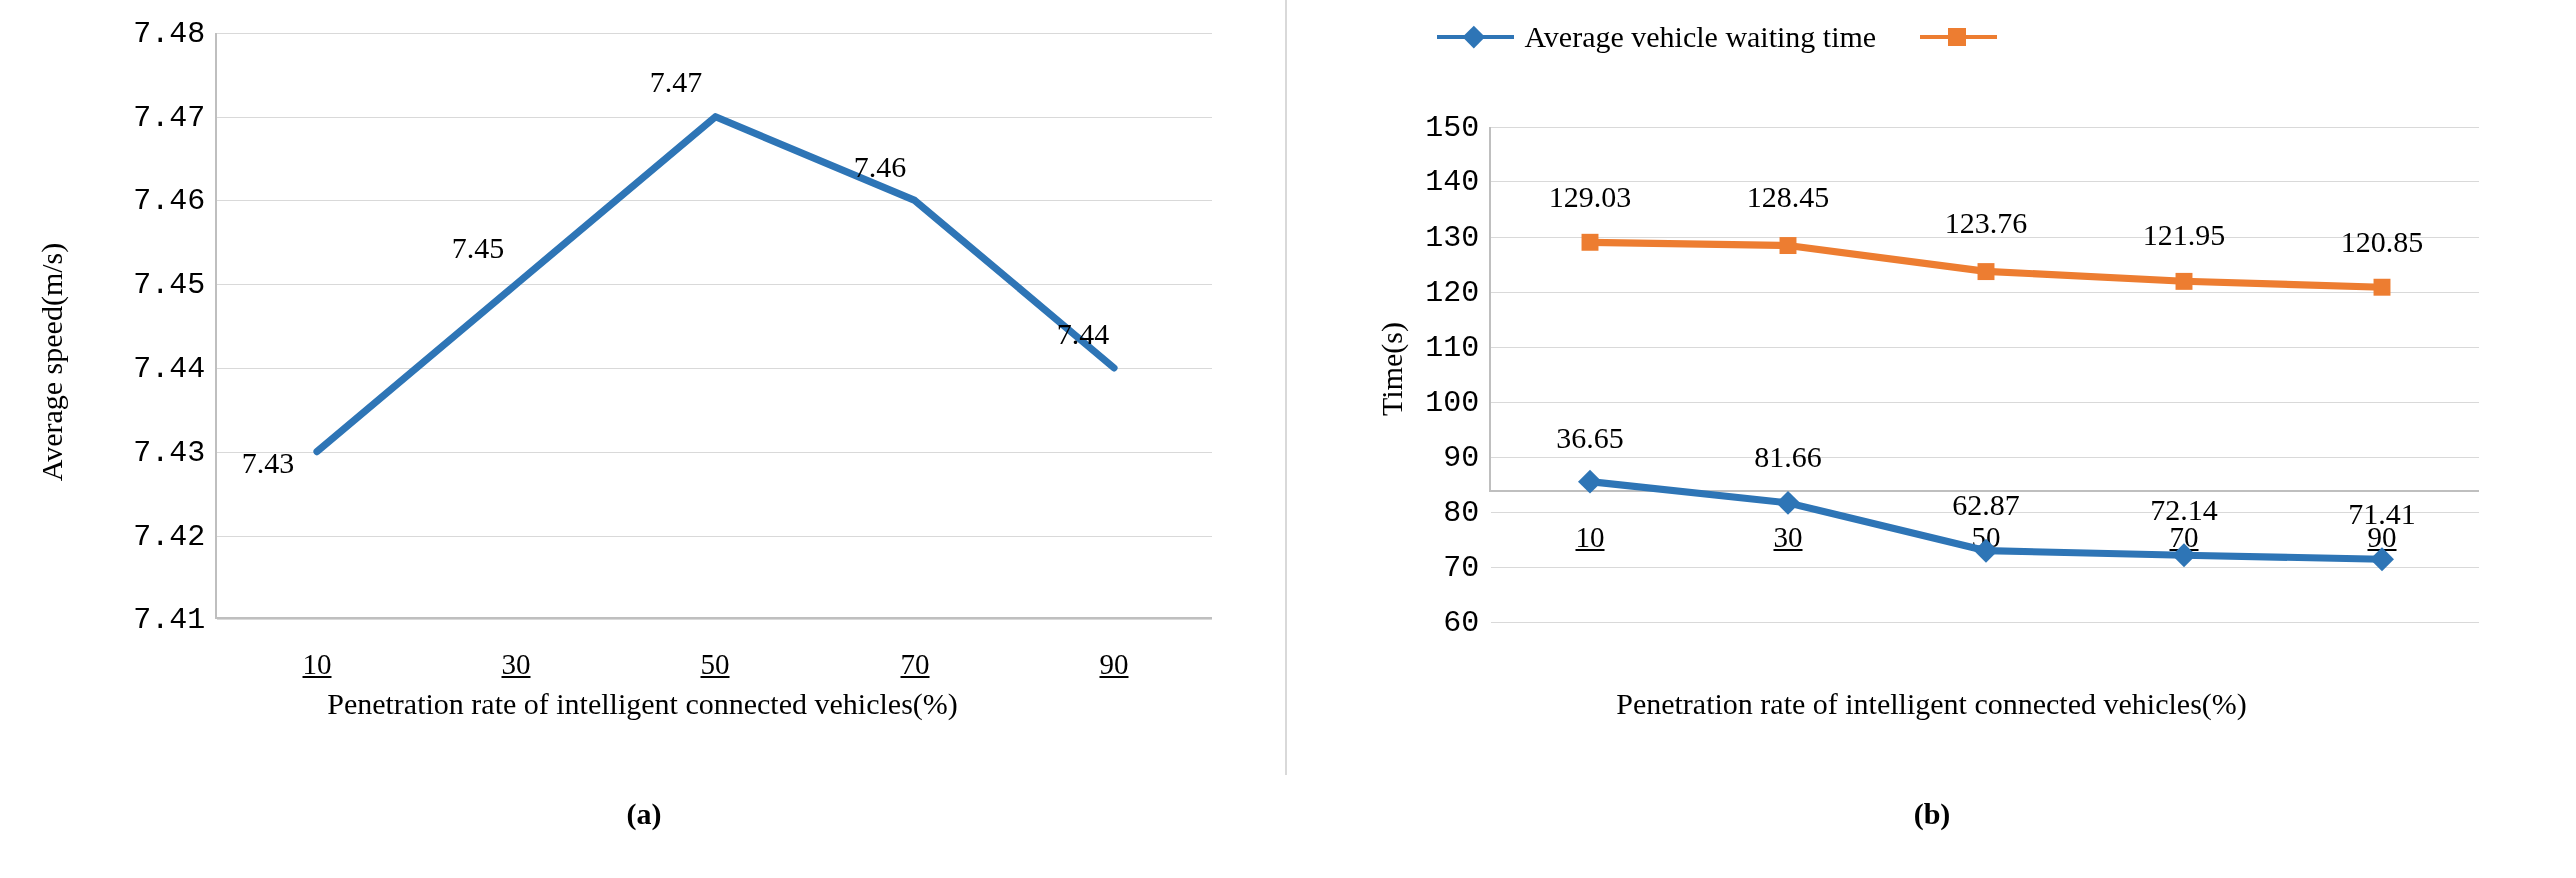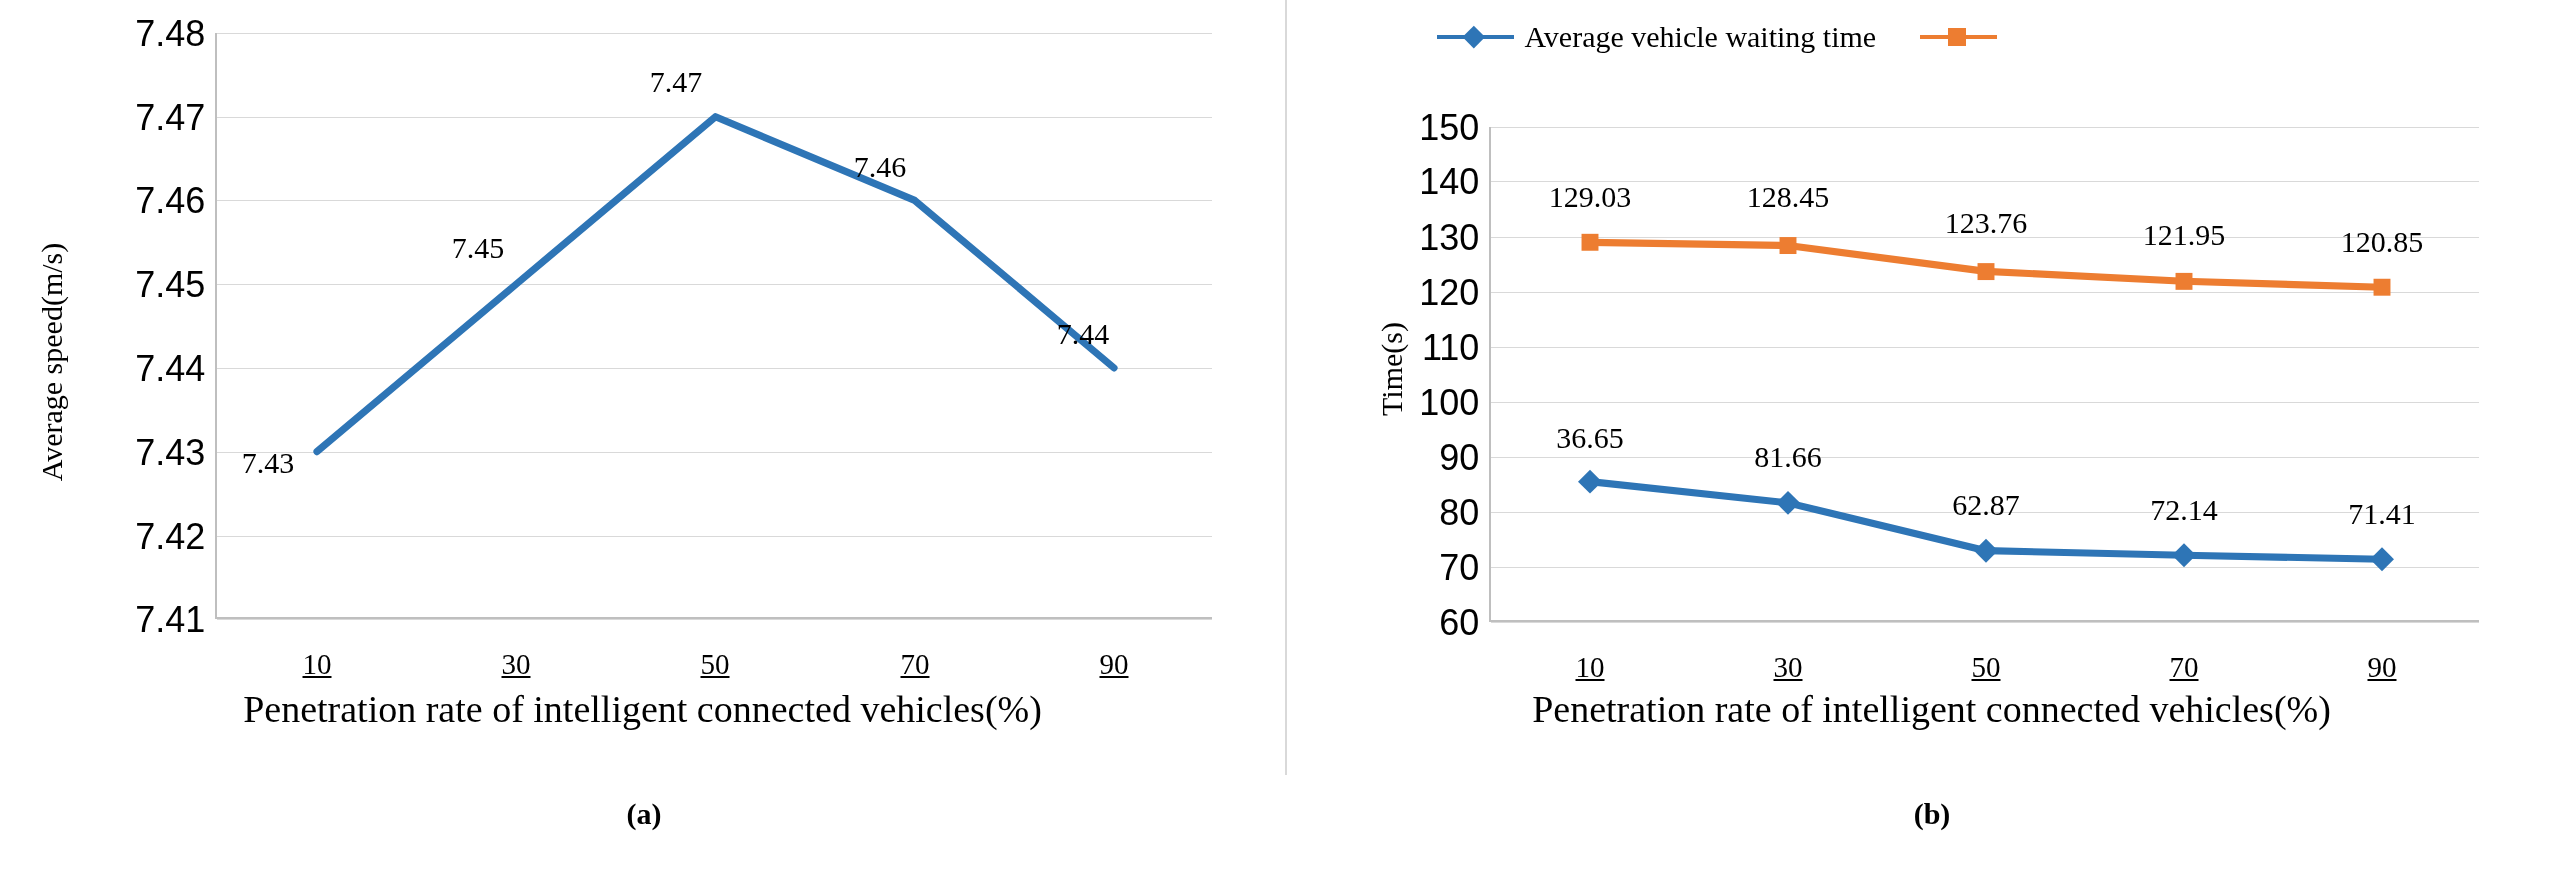--- a/index.html
+++ b/index.html
@@ -73,38 +73,38 @@
     right: 0;
     height: 0;
     border-top: 1.3px solid #d9d9d9;
   }
   .ytick {
     position: absolute;
     right: 100%;
     transform: translateY(-50%);
     padding-right: 11.7px;
     white-space: nowrap;
-    font-size: 36px;
-    font-family: Liberation Sans, sans-serif;
+    font-size: 30px;
+    font-family: Liberation Mono, monospace;
   }
   .xtick {
     position: absolute;
     top: 100%;
     transform: translateX(-50%);
     padding-top: 31px;
     white-space: nowrap;
     font-size: 29px;
     font-family: "Liberation Serif", serif;
     text-decoration: underline;
   }
   .axis-title-x {
     position: absolute;
     width: 100%;
     text-align: center;
-    font-size: 38px;
+    font-size: 30px;
     white-space: nowrap;
     font-family: "Liberation Serif", serif;
   }
   .axis-title-y {
     position: absolute;
     transform-origin: 50% 50%;
     font-size: 30px;
     white-space: nowrap;
     font-family: "Liberation Serif", serif;
   }
@@ -233,21 +233,21 @@
         <div class="legend-item">
           <span class="legend-line">
             <span class="bar" style="background:#ED7D31;"></span>
             <span class="mk-square" style="background:#ED7D31;"></span>
           </span>
         </div>
       </div>
 
       <div class="axis-title-y" style="left:-39px; top:352px; width:287px; text-align:center; transform: rotate(-90deg);">Time(s)</div>
 
-      <div class="plot" style="left:202px; top:127px; width:990px; height:495px;">
+      <div class="plot" style="left:202px; top:127px; width:990px; height:365px;">
 
         <div class="gridline" style="top:0px;">
           <span class="ytick">150</span>
         </div>
         <div class="gridline" style="top:54px;">
           <span class="ytick">140</span>
         </div>
         <div class="gridline" style="top:110px;">
           <span class="ytick">130</span>
         </div>

